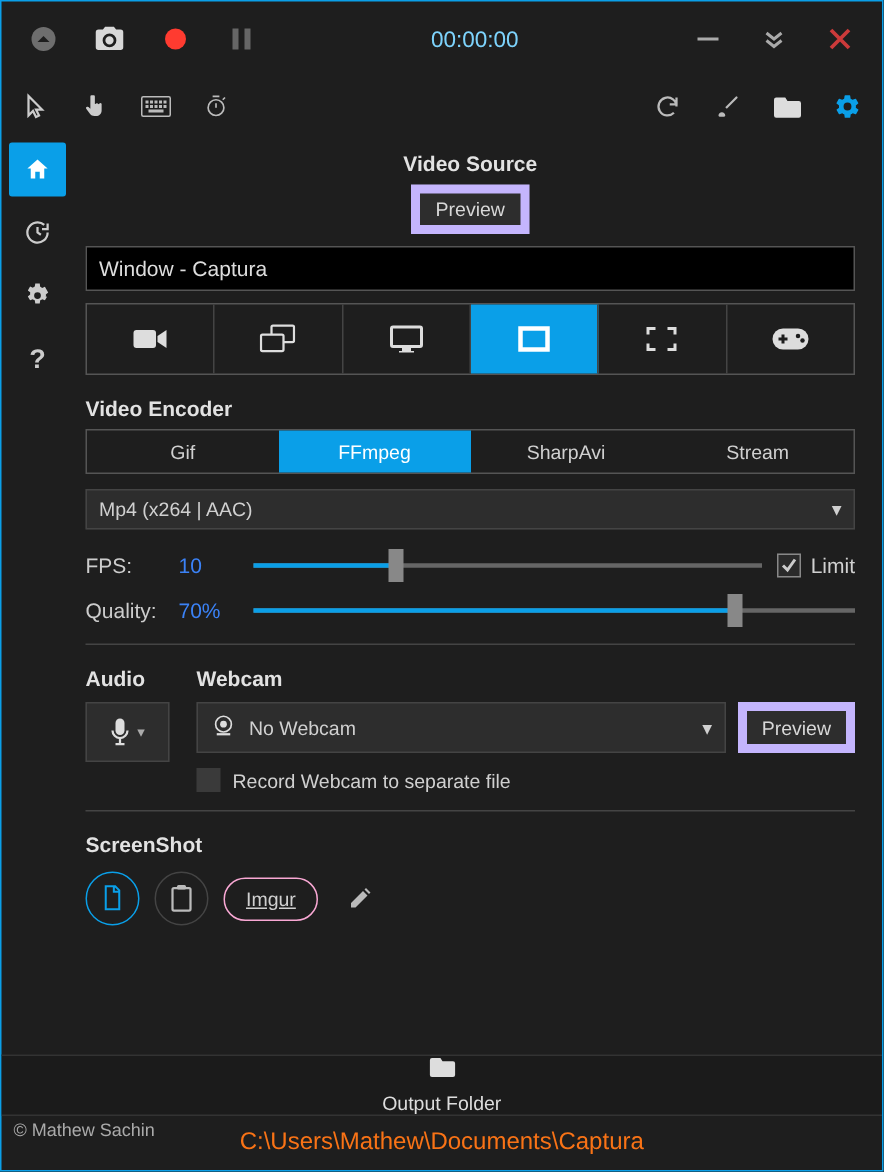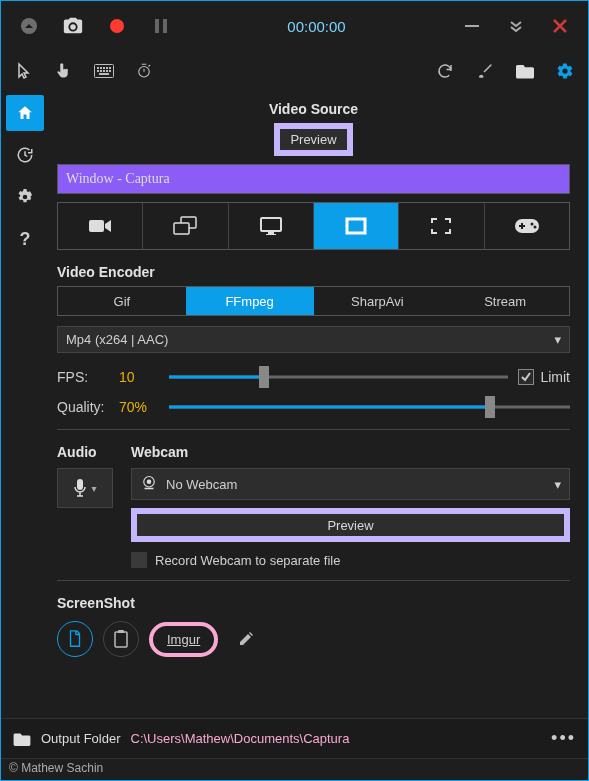--- a/index.html
+++ b/index.html
@@ -96,31 +96,30 @@
 .preview-btn {
   background: #2d2d2d;
   border: 6px solid #c4b5fd;
   color: #d8d8d8;
   padding: 3px 10px;
   font-size: 13px;
   cursor: pointer;
 }
 .dropdown {
   width: 100%;
-  background: #8b5cf6;
+  background: #000000;
   border: 1px solid #555;
   color: #ddd;
   padding: 6px 8px;
   font-size: 14px;
   margin-bottom: 8px;
   display: flex;
   align-items: center;
   justify-content: space-between;
   cursor: pointer;
-  font-family: Liberation Serif, serif;
 }
 .source-grid {
   display: flex;
   border: 1px solid #555;
   margin-bottom: 14px;
   height: 48px;
 }
 .source-grid .src {
   flex: 1;
   display: flex;
@@ -158,21 +157,21 @@
   margin-bottom: 16px;
 }
 .slider-row {
   display: flex;
   align-items: flex-start;
   gap: 10px;
   margin-bottom: 14px;
   font-size: 14px;
 }
 .slider-row .label { width: 52px; color: #ccc; }
-.slider-row .value { width: 40px; color: #eab308; }
+.slider-row .value { width: 40px; color: #3b82f6; }
 .slider {
   flex: 1;
   height: 16px;
   position: relative;
   cursor: pointer;
 }
 .slider .track-bg {
   position: absolute; top: 50%; left: 0; right: 0;
   height: 3px; transform: translateY(-50%);
   background: #666;
@@ -207,23 +206,22 @@
   background: #2d2d2d;
   border: 1px solid #444;
   width: 56px;
   height: 40px;
   cursor: pointer;
   justify-content: center;
   gap: 4px;
 }
 .webcam-col { flex: 1; }
 .webcam-row {
-  display: flex; gap: 8px; 
+  display: flex; gap: 8px; align-items: center;
   margin-top: 8px;
-  flex-direction: column;
 }
 .webcam-dd {
   flex: 1;
   background: #2d2d2d;
   border: 1px solid #444;
   padding: 6px 8px;
   display: flex;
   align-items: center;
   gap: 8px;
   cursor: pointer;
@@ -242,35 +240,36 @@
   margin-top: 10px;
 }
 .round {
   width: 36px; height: 36px; border-radius: 50%;
   border: 1px solid #444;
   display: flex; align-items: center; justify-content: center;
   cursor: pointer;
 }
 .round.active { border-color: #0a9fe8; }
 .pill {
-  border: 4px solid #f9a8d4; border-radius: 18px;
+  border: 1px solid #f9a8d4; border-radius: 18px;
   padding: 6px 14px; cursor: pointer; text-decoration: underline;
 }
 .footer {
   height: 40px;
   display: flex;
   align-items: center;
   padding: 0 12px;
   gap: 10px;
   background: #1b1b1b;
   border-top: 1px solid #333;
-}
-.footer .path { color: #f9a8d4; font-size: 13px; flex: 1; }
+  flex-direction: column;
+}
+.footer .path { color: #f97316; font-size: 16px; flex: 1; }
 .copyright {
-  height: 22px;
+  height: 37px;
   padding: 2px 8px;
   font-size: 12px;
   color: #aaa;
   border-top: 1px solid #333;
 }
 svg { display: block; }
 </style>
 </head>
 <body>
 

